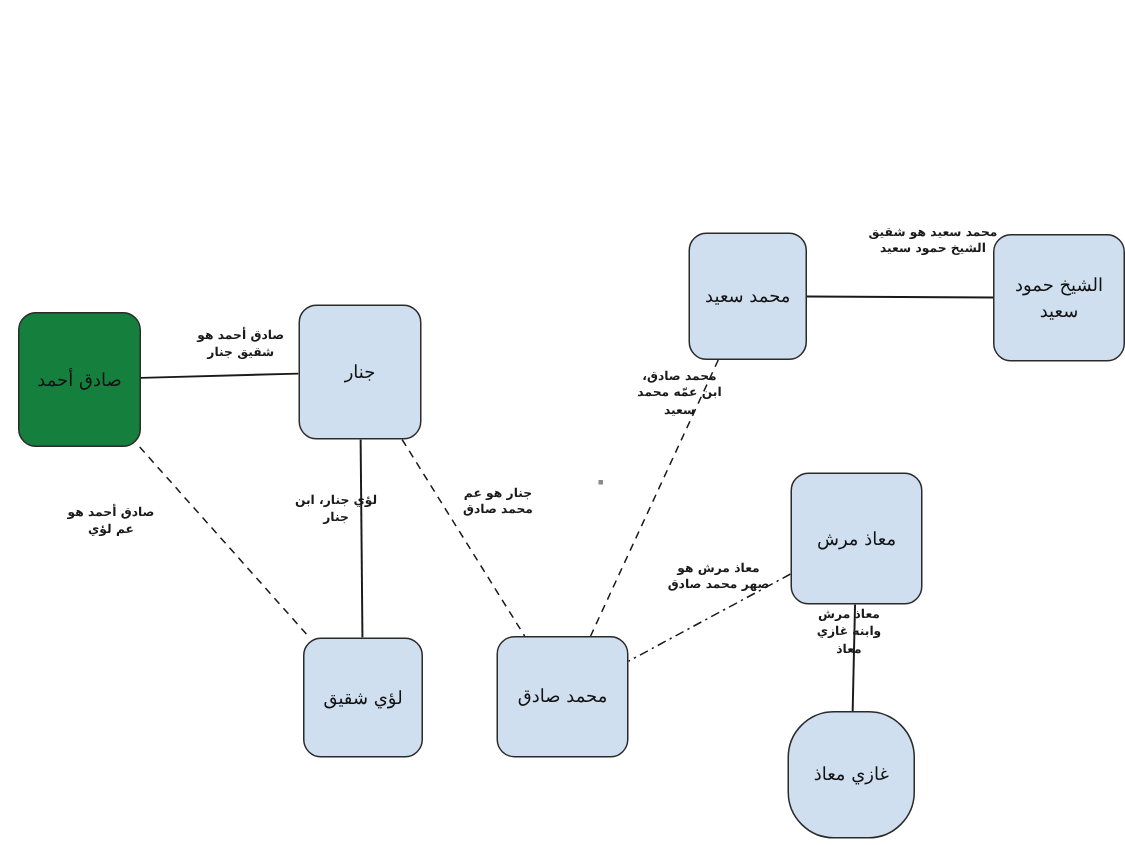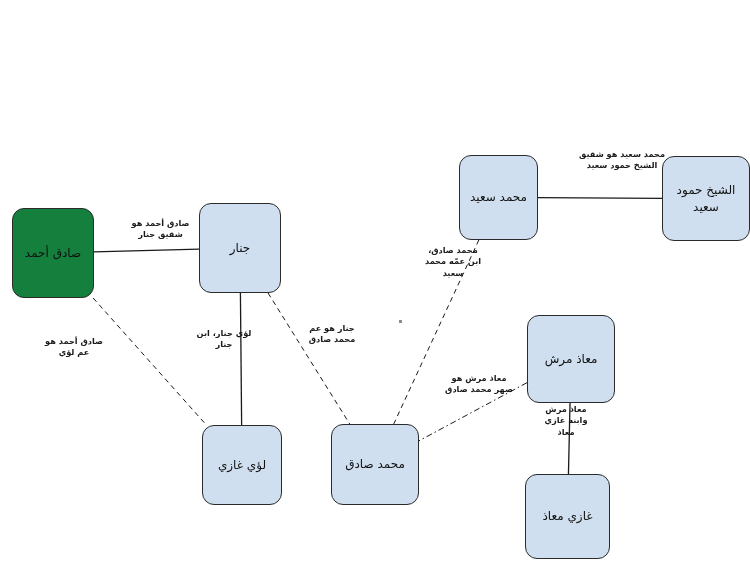--- a/index.html
+++ b/index.html
@@ -84,35 +84,35 @@
   </svg>
 
   <div id="nodes-group">
       <div class="node" style="left: 12px; top: 208px; width: 82px; height: 90px; background: #15803d; border-color: rgb(43, 43, 43);">
         <span class="node-label">صادق أحمد</span>
       </div>
       <div class="node" style="left: 199px; top: 203px; width: 82px; height: 90px; background: rgb(207, 223, 239); border-color: rgb(43, 43, 43);">
         <span class="node-label">جنار</span>
       </div>
       <div class="node" style="left: 202px; top: 425px; width: 80px; height: 80px; background: rgb(207, 223, 239); border-color: rgb(43, 43, 43);">
-        <span class="node-label">لؤي غازي</span>
+        <span class="node-label">لؤي شقيق</span>
       </div>
       <div class="node" style="left: 331px; top: 424px; width: 88px; height: 81px; background: rgb(207, 223, 239); border-color: rgb(43, 43, 43);">
         <span class="node-label">محمد صادق</span>
       </div>
       <div class="node" style="left: 459px; top: 155px; width: 79px; height: 85px; background: rgb(207, 223, 239); border-color: rgb(43, 43, 43);">
         <span class="node-label">محمد سعيد</span>
       </div>
       <div class="node" style="left: 662px; top: 156px; width: 88px; height: 85px; background: rgb(207, 223, 239); border-color: rgb(43, 43, 43);">
         <span class="node-label">الشيخ حمود سعيد</span>
       </div>
       <div class="node" style="left: 527px; top: 315px; width: 88px; height: 88px; background: rgb(207, 223, 239); border-color: rgb(43, 43, 43);">
         <span class="node-label">معاذ مرش</span>
       </div>
-      <div class="node" style="left: 525px; top: 474px; width: 85px; height: 85px; background: rgb(207, 223, 239); border-color: rgb(43, 43, 43);">
+      <div class="node" style="left: 525px; top: 474px; width: 85px; height: 85px; background: rgb(207, 223, 239); border-color: rgb(43, 43, 43); border-radius: 31px;">
         <span class="node-label">غازي معاذ</span>
       </div>
     </div>
   <div id="edge-labels-group">
       <div class="edge-label" style="left: 113px; top: 218px; width: 95px;">صادق أحمد هو
 شقيق جنار</div>
       <div class="edge-label" style="left: 30px; top: 336px; width: 88px;">صادق أحمد هو
 عم لؤي</div>
       <div class="edge-label" style="left: 183px; top: 328px; width: 82px;">لؤي جنار، ابن
 جنار</div>

